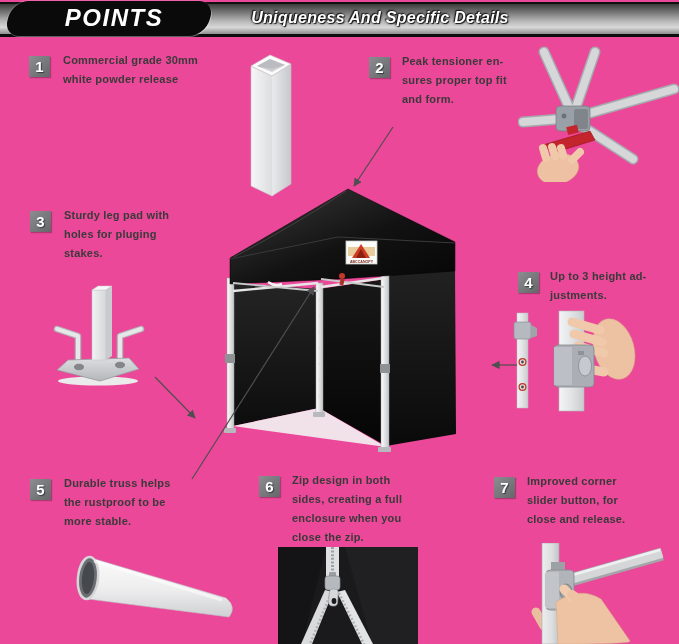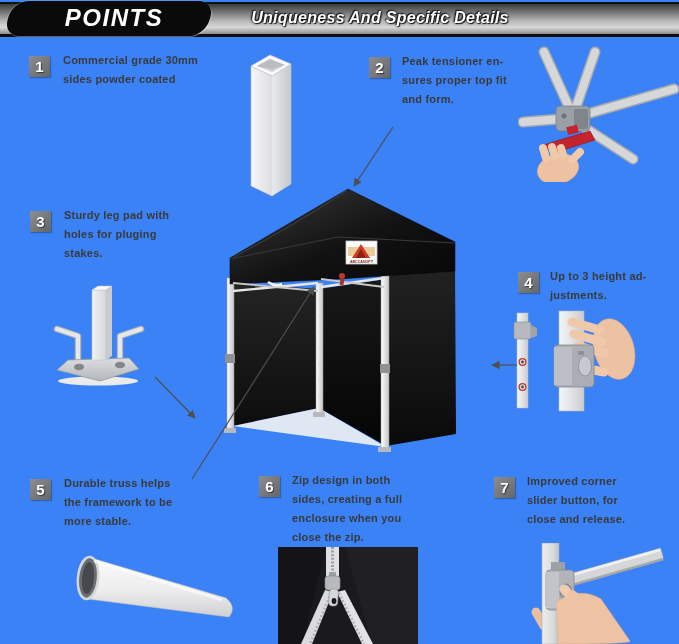--- a/index.html
+++ b/index.html
@@ -1,16 +1,16 @@
 <!DOCTYPE html>
 <html><head>
 <meta charset="utf-8">
 <style>
   html,body{margin:0;padding:0;background:#fff;}
-  .canvas{position:relative;width:679px;height:644px;background:#3b82f6;overflow:hidden;
+  .canvas{position:relative;width:679px;height:644px;background:#ec4899;overflow:hidden;
           font-family:"Liberation Sans",sans-serif;}
   
   .bar{position:absolute;left:0;top:2px;width:679px;height:30px;
        background:linear-gradient(180deg,#3a3a3a 0%,#777 28%,#b9b9b9 58%,#d8d8d8 78%,#8d8d8d 100%);
        border-top:2px solid #101010;border-bottom:3px solid #0d0d0d;}
   .lozenge{position:absolute;left:8px;top:1px;width:202px;height:35px;background:#0a0a0a;
        border-radius:16px;transform:skewX(-16deg);transform-origin:50% 50%;
        box-shadow:1px 1px 0 rgba(255,255,255,.35), -1px -1px 0 rgba(255,255,255,.15);}
   .points-label{position:absolute;left:34px;top:4px;width:160px;text-align:center;color:#fff;
        font-style:italic;font-weight:bold;font-size:24px;letter-spacing:1.5px;z-index:3;}
@@ -32,21 +32,21 @@
 <div class="canvas">
 
   <div class="bar"></div>
   <div class="lozenge"></div>
   <div class="points-label">POINTS</div>
   <div class="bar-title">Uniqueness And Specific Details</div>
 
   <div class="num" style="left:29px;top:56px">1</div>
   <div class="txt" style="left:63px;top:51px">
       <div>Commercial grade 30mm</div>
-      <div>sides powder coated</div>
+      <div>white powder release</div>
     </div>
 
   <div class="num" style="left:369px;top:57px">2</div>
   <div class="txt" style="left:402px;top:52px">
       <div>Peak tensioner en-</div>
       <div>sures proper top fit</div>
       <div>and form.</div>
     </div>
 
   <div class="num" style="left:30px;top:211px">3</div>
@@ -58,21 +58,21 @@
 
   <div class="num" style="left:518px;top:272px">4</div>
   <div class="txt" style="left:550px;top:267px">
       <div>Up to 3 height ad-</div>
       <div>justments.</div>
     </div>
 
   <div class="num" style="left:30px;top:479px">5</div>
   <div class="txt" style="left:64px;top:474px">
       <div>Durable truss helps</div>
-      <div>the framework to be</div>
+      <div>the rustproof to be</div>
       <div>more stable.</div>
     </div>
 
   <div class="num" style="left:259px;top:476px">6</div>
   <div class="txt" style="left:292px;top:471px">
       <div>Zip design in both</div>
       <div>sides, creating a full</div>
       <div>enclosure when you</div>
       <div>close the zip.</div>
     </div>

